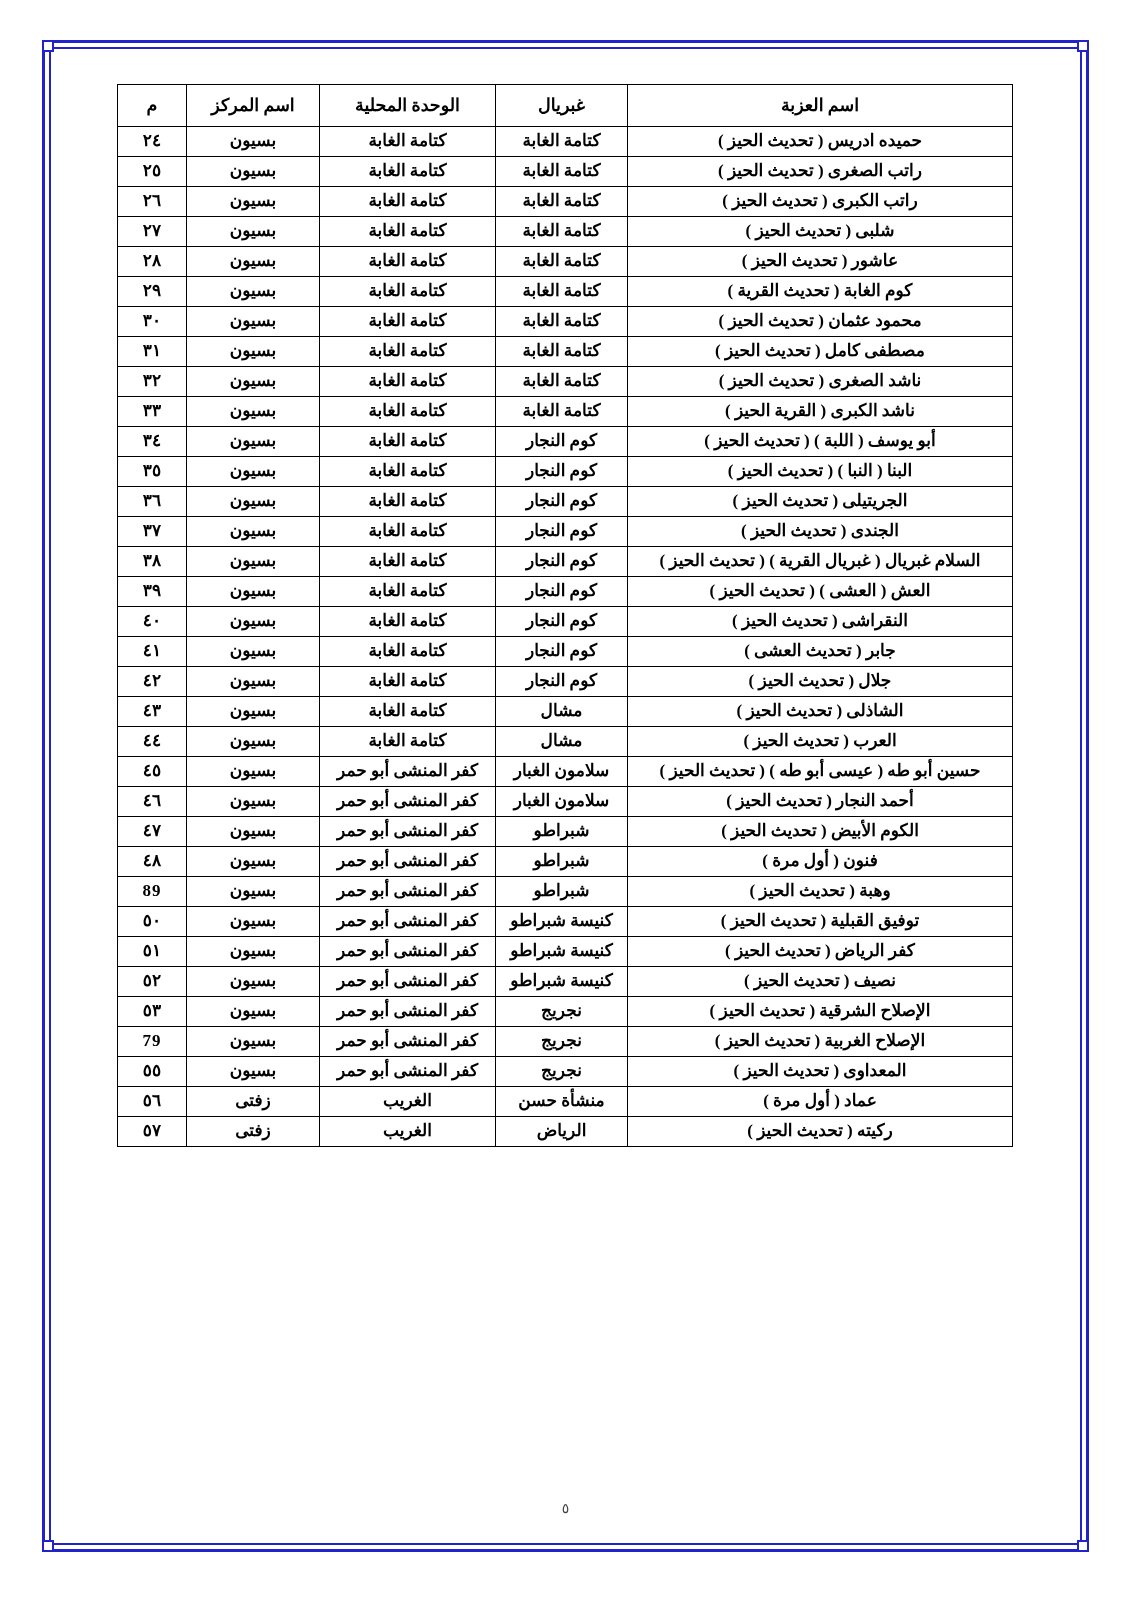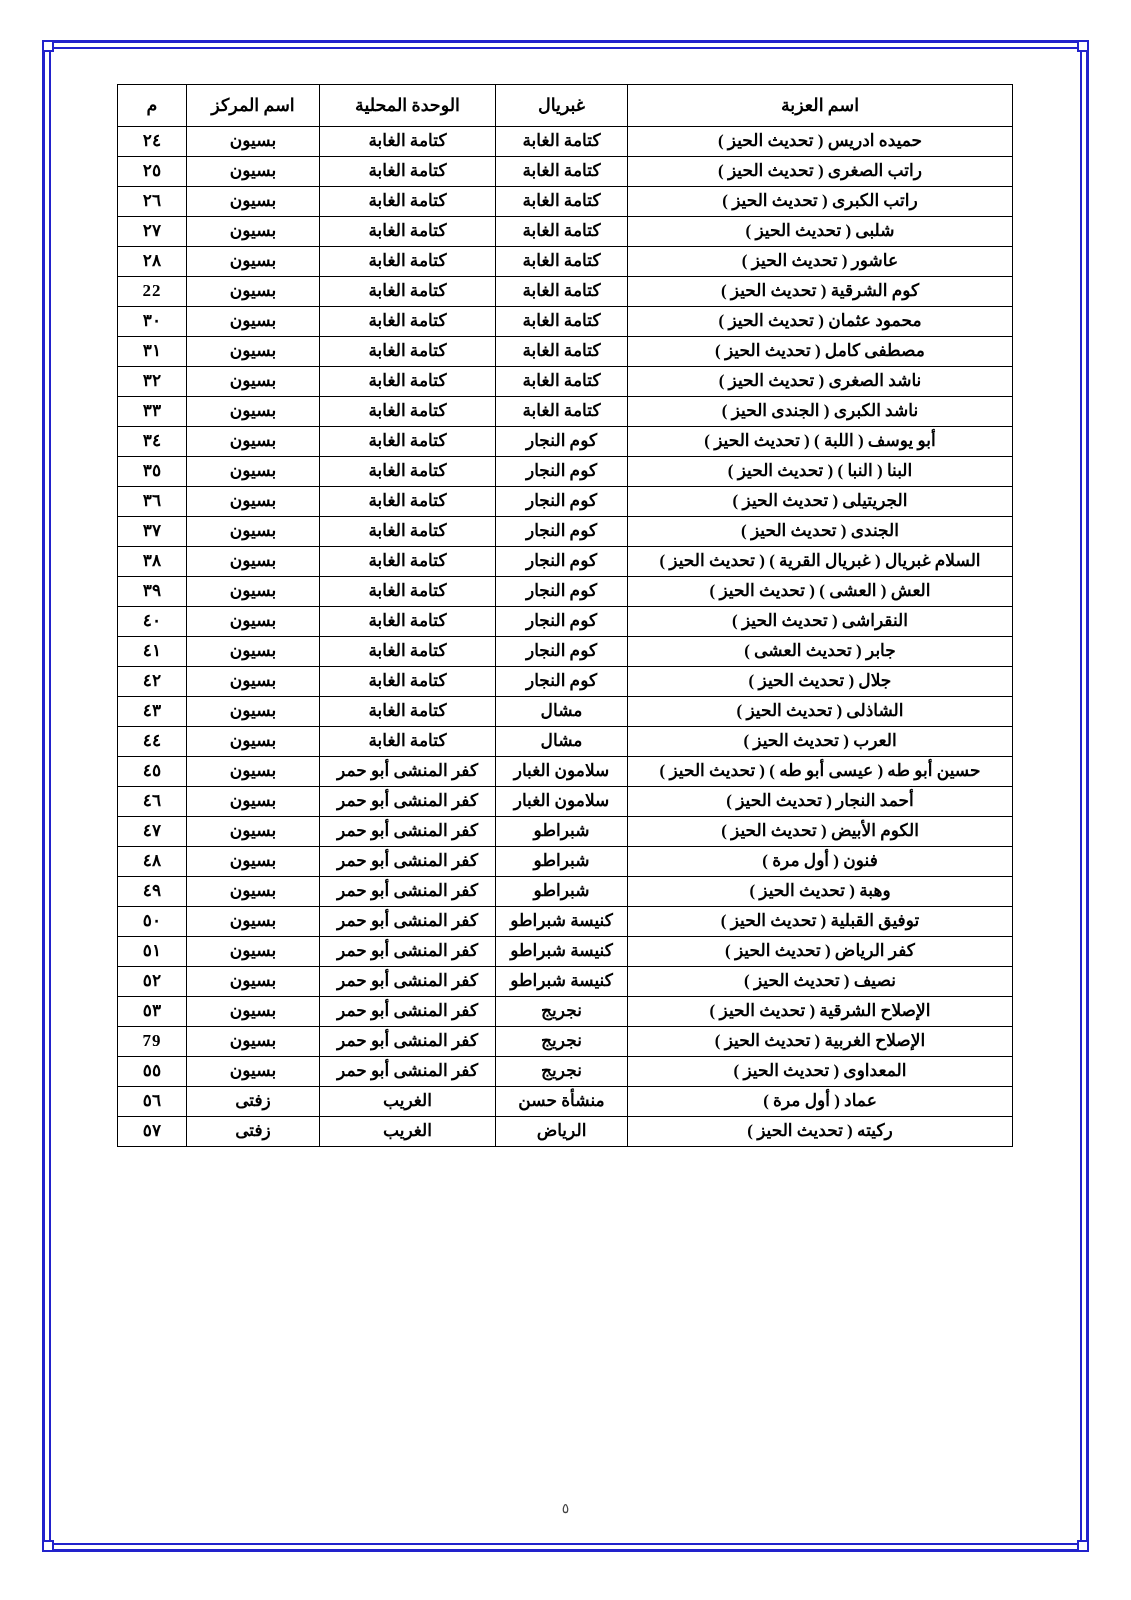--- a/index.html
+++ b/index.html
@@ -153,25 +153,25 @@
           <td class="cell-num">٢٧</td>
         </tr>
         <tr>
           <td class="cell-ezba">عاشور  ( تحديث الحيز )</td>
           <td class="cell-qarya">كتامة الغابة</td>
           <td class="cell-wehda">كتامة الغابة</td>
           <td class="cell-markaz">بسيون</td>
           <td class="cell-num">٢٨</td>
         </tr>
         <tr>
-          <td class="cell-ezba">كوم الشرقية ( تحديث الحيز )</td>
-          <td class="cell-qarya">كتامة الغابة</td>
-          <td class="cell-wehda">كتامة الغابة</td>
-          <td class="cell-markaz">بسيون</td>
-          <td class="cell-num">22</td>
+          <td class="cell-ezba">كوم الغابة ( تحديث القرية )</td>
+          <td class="cell-qarya">كتامة الغابة</td>
+          <td class="cell-wehda">كتامة الغابة</td>
+          <td class="cell-markaz">بسيون</td>
+          <td class="cell-num">٢٩</td>
         </tr>
         <tr>
           <td class="cell-ezba">محمود عثمان  ( تحديث الحيز )</td>
           <td class="cell-qarya">كتامة الغابة</td>
           <td class="cell-wehda">كتامة الغابة</td>
           <td class="cell-markaz">بسيون</td>
           <td class="cell-num">٣٠</td>
         </tr>
         <tr>
           <td class="cell-ezba">مصطفى كامل ( تحديث الحيز )</td>
@@ -181,21 +181,21 @@
           <td class="cell-num">٣١</td>
         </tr>
         <tr>
           <td class="cell-ezba">ناشد الصغرى ( تحديث الحيز )</td>
           <td class="cell-qarya">كتامة الغابة</td>
           <td class="cell-wehda">كتامة الغابة</td>
           <td class="cell-markaz">بسيون</td>
           <td class="cell-num">٣٢</td>
         </tr>
         <tr>
-          <td class="cell-ezba">ناشد الكبرى ( الجندى الحيز )</td>
+          <td class="cell-ezba">ناشد الكبرى ( القرية الحيز )</td>
           <td class="cell-qarya">كتامة الغابة</td>
           <td class="cell-wehda">كتامة الغابة</td>
           <td class="cell-markaz">بسيون</td>
           <td class="cell-num">٣٣</td>
         </tr>
         <tr>
           <td class="cell-ezba">أبو يوسف ( اللبة ) ( تحديث الحيز )</td>
           <td class="cell-qarya">كوم النجار</td>
           <td class="cell-wehda">كتامة الغابة</td>
           <td class="cell-markaz">بسيون</td>
@@ -297,21 +297,21 @@
           <td class="cell-qarya">شبراطو</td>
           <td class="cell-wehda">كفر المنشى أبو حمر</td>
           <td class="cell-markaz">بسيون</td>
           <td class="cell-num">٤٨</td>
         </tr>
         <tr>
           <td class="cell-ezba">وهبة  ( تحديث الحيز )</td>
           <td class="cell-qarya">شبراطو</td>
           <td class="cell-wehda">كفر المنشى أبو حمر</td>
           <td class="cell-markaz">بسيون</td>
-          <td class="cell-num">٤٩</td>
+          <td class="cell-num">89</td>
         </tr>
         <tr>
           <td class="cell-ezba">توفيق القبلية ( تحديث الحيز )</td>
           <td class="cell-qarya">كنيسة شبراطو</td>
           <td class="cell-wehda">كفر المنشى أبو حمر</td>
           <td class="cell-markaz">بسيون</td>
           <td class="cell-num">٥٠</td>
         </tr>
         <tr>
           <td class="cell-ezba">كفر الرياض ( تحديث الحيز )</td>

